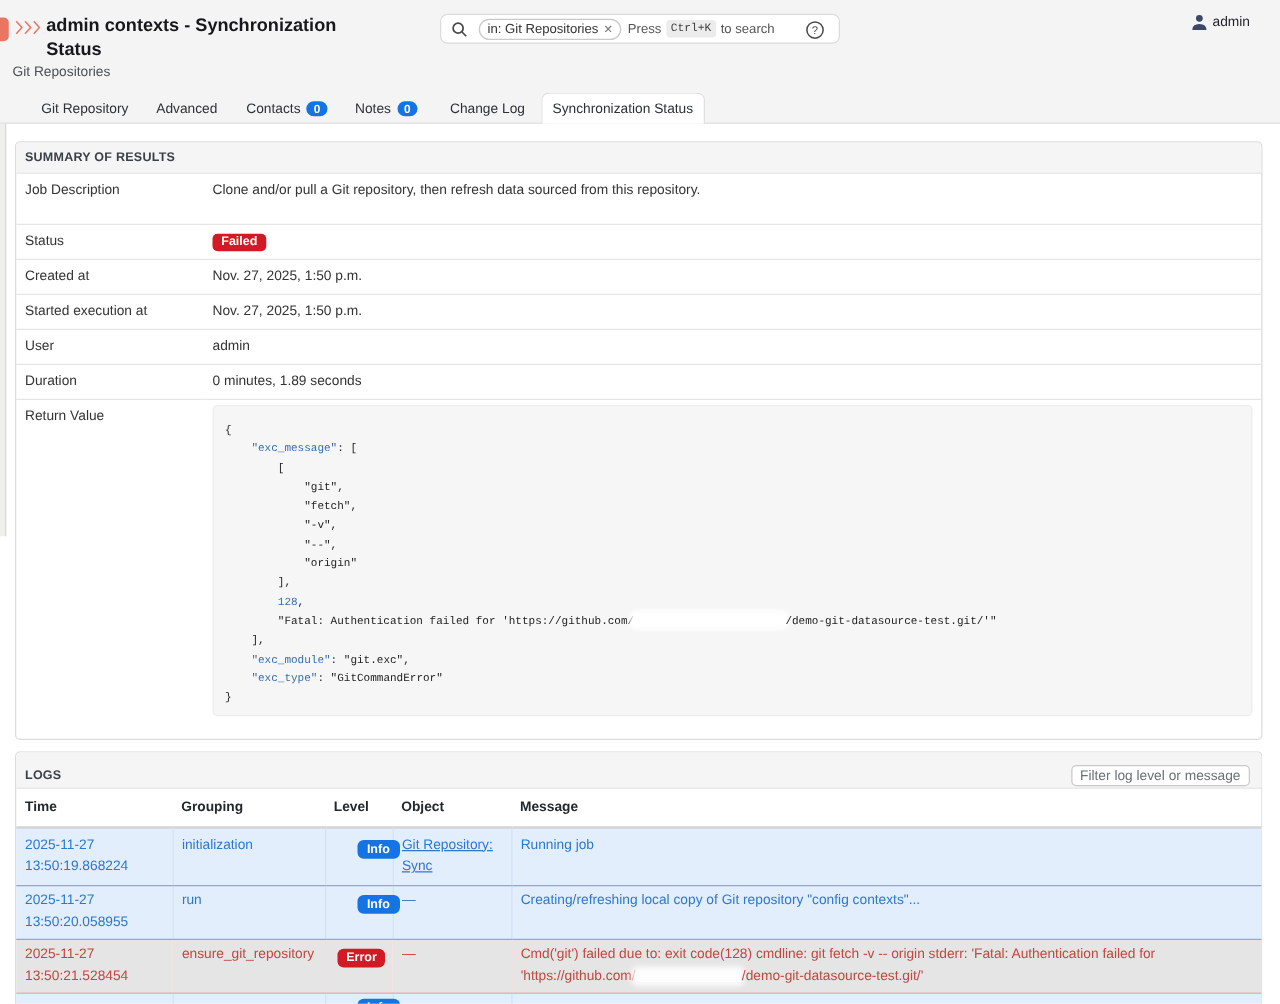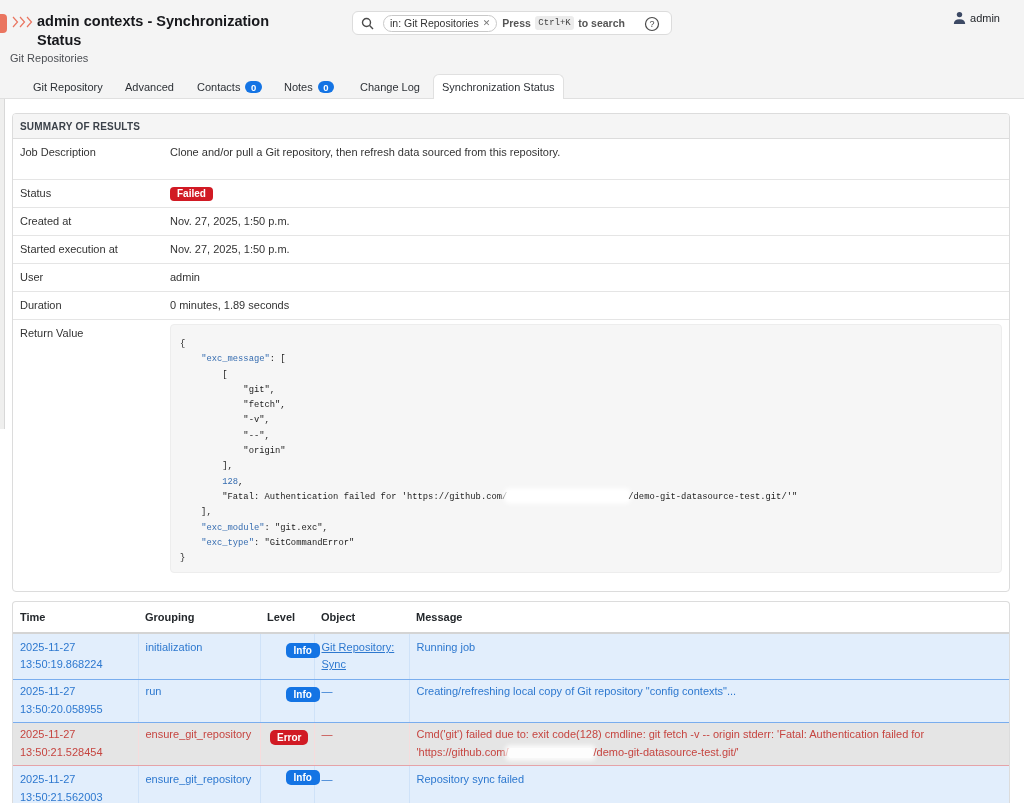--- a/index.html
+++ b/index.html
@@ -13,21 +13,21 @@
 .title { position:absolute; left:37px; top:11.5px; width:262px;
   font-size:14.5px; font-weight:bold; color:#17181c; line-height:19px; }
 .crumb { position:absolute; left:10px; top:52px; font-size:11px; color:#4c4f54; }
 .search { position:absolute; left:352px; top:11px; width:320px; height:24px;
   background:#fff; border:1px solid #dcdcdc; border-radius:6px;
   display:flex; align-items:center; padding:0 8px; }
 .search .pill { border:1px solid #c9c9c9; border-radius:9px; height:17px;
   display:flex; align-items:center; padding:0 6px; font-size:10.5px; color:#333;
   margin-left:9px; white-space:nowrap; }
 .search .pill .x { color:#777; margin-left:4px; font-size:9px; }
-.search .press { font-size:10.5px; color:#555; margin-left:5px; white-space:nowrap;font-weight:bold;}
+.search .press { font-size:10.5px; color:#555; margin-left:5px; white-space:nowrap;}
 .kbd { font-family:"Liberation Mono", monospace; font-size:9px; color:#3f3f3f;
   background:#ececec; border-radius:3px; padding:2px 3.5px; margin:0 4px; }
 .help { position:absolute; right:11px; top:4px; }
 .user { position:absolute; right:24px; top:11px; display:flex; align-items:center; }
 .user span { font-size:11px; color:#1e2126; margin-left:4px; }
 .tabs { position:absolute; bottom:-1px; left:11px; width:100%; height:25px; }
 .tab { position:absolute; bottom:0; height:24px; font-size:11px; color:#2d3136;
   padding:0 8px; display:flex; align-items:center; }
 .tab .b0 { background:#1474e4; color:#fff; font-size:9.5px; font-weight:bold;
   border-radius:7px; padding:0.5px 5.5px; margin-left:5px; }
@@ -177,20 +177,24 @@
     ],
     <span class="k">"exc_module"</span>: "git.exc",
     <span class="k">"exc_type"</span>: "GitCommandError"
 }</pre>
       </td>
           </tr>
     </tbody>
       </table>
   </div>
   <div class="panel" style="border-radius:4px 4px 0 0; border-bottom:none; margin-bottom:0;">
+    <div class="lhead">
+        <span>LOGS</span>
+      <input type="text" placeholder="Filter log level or message" style="">
+      </div>
     <table class="logs">
       <colgroup>
           <col class="c1">
           <col class="c2">
           <col class="c3">
           <col class="c4">
           <col>
         </colgroup>
       <thead>
           <tr>

